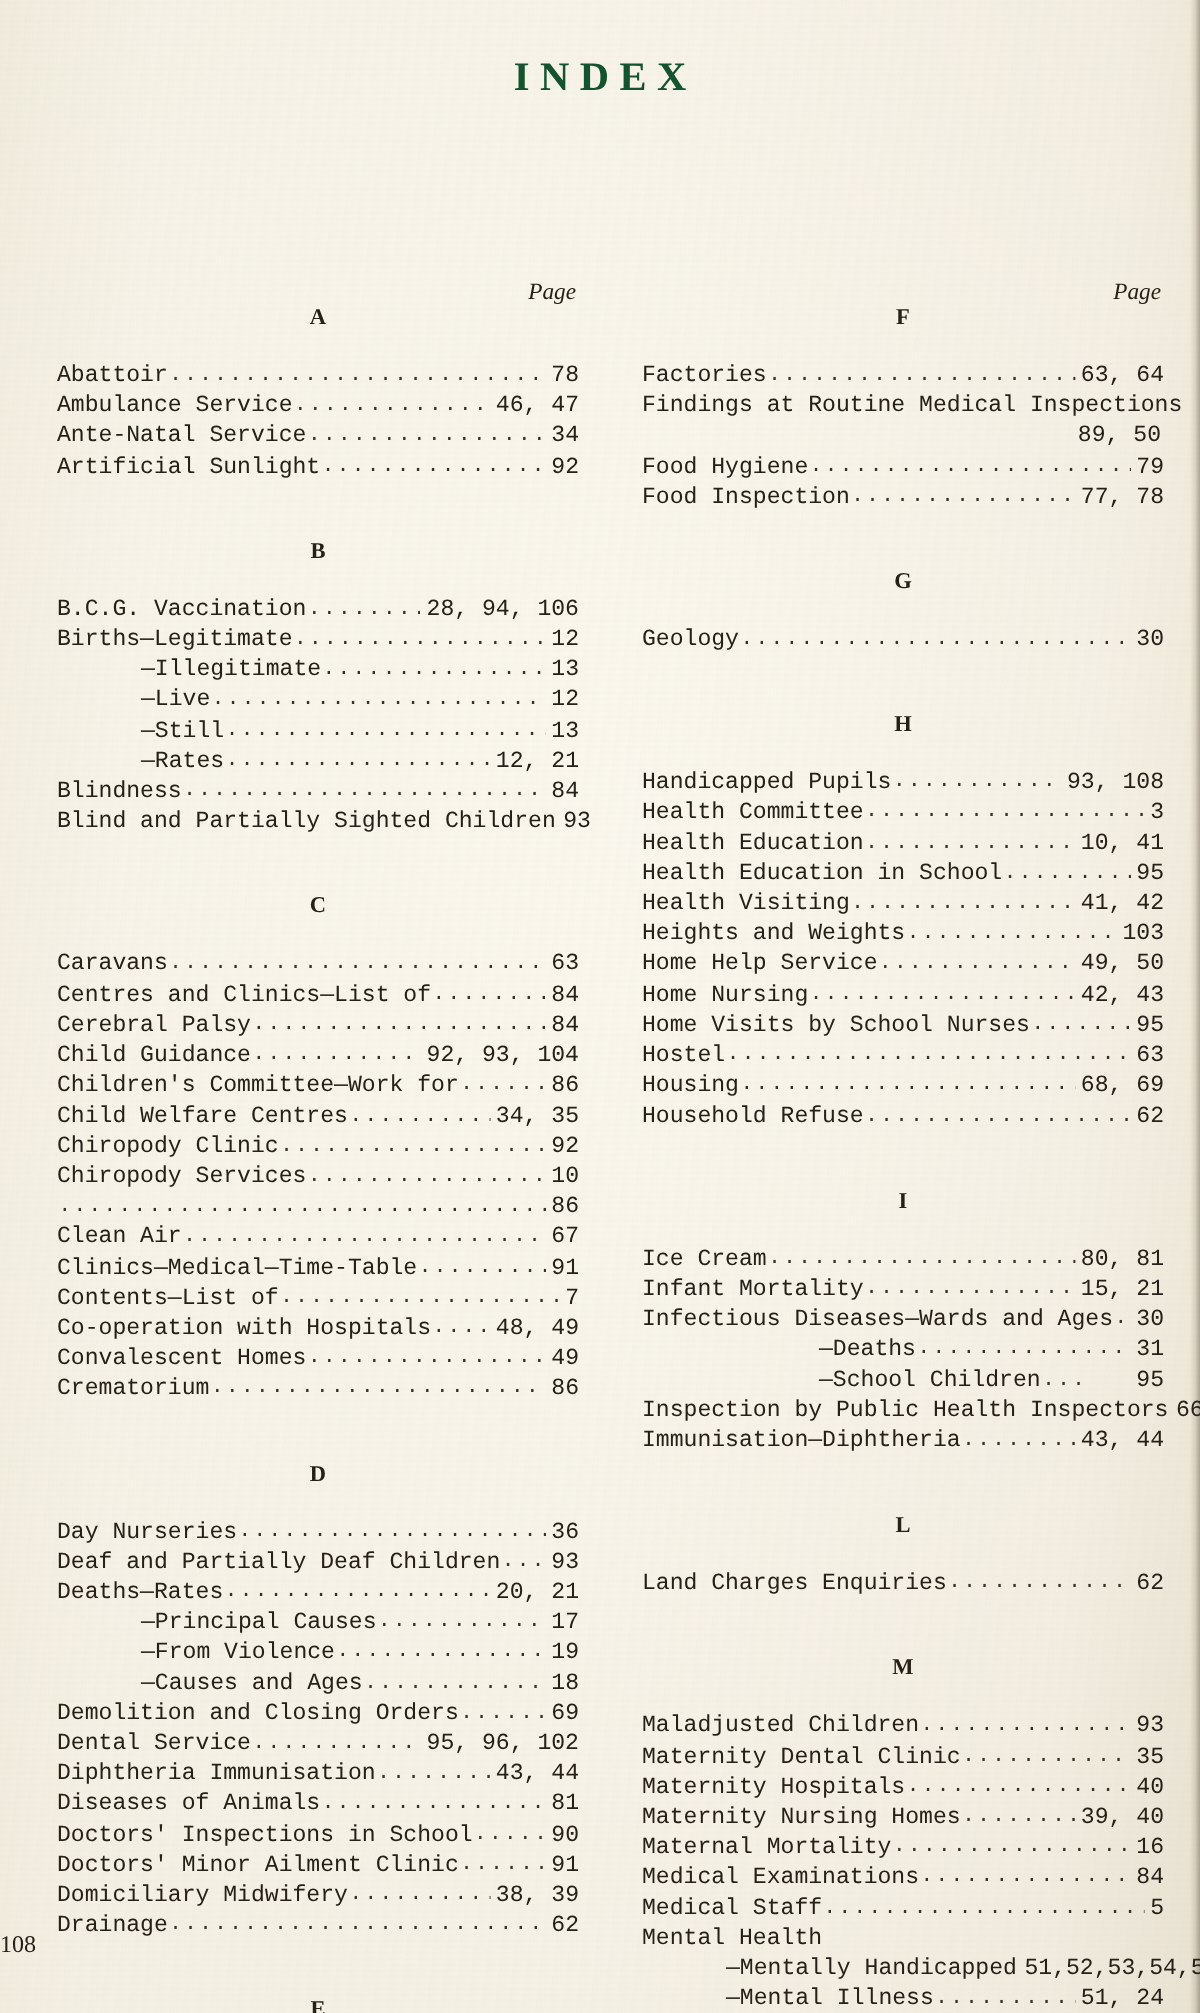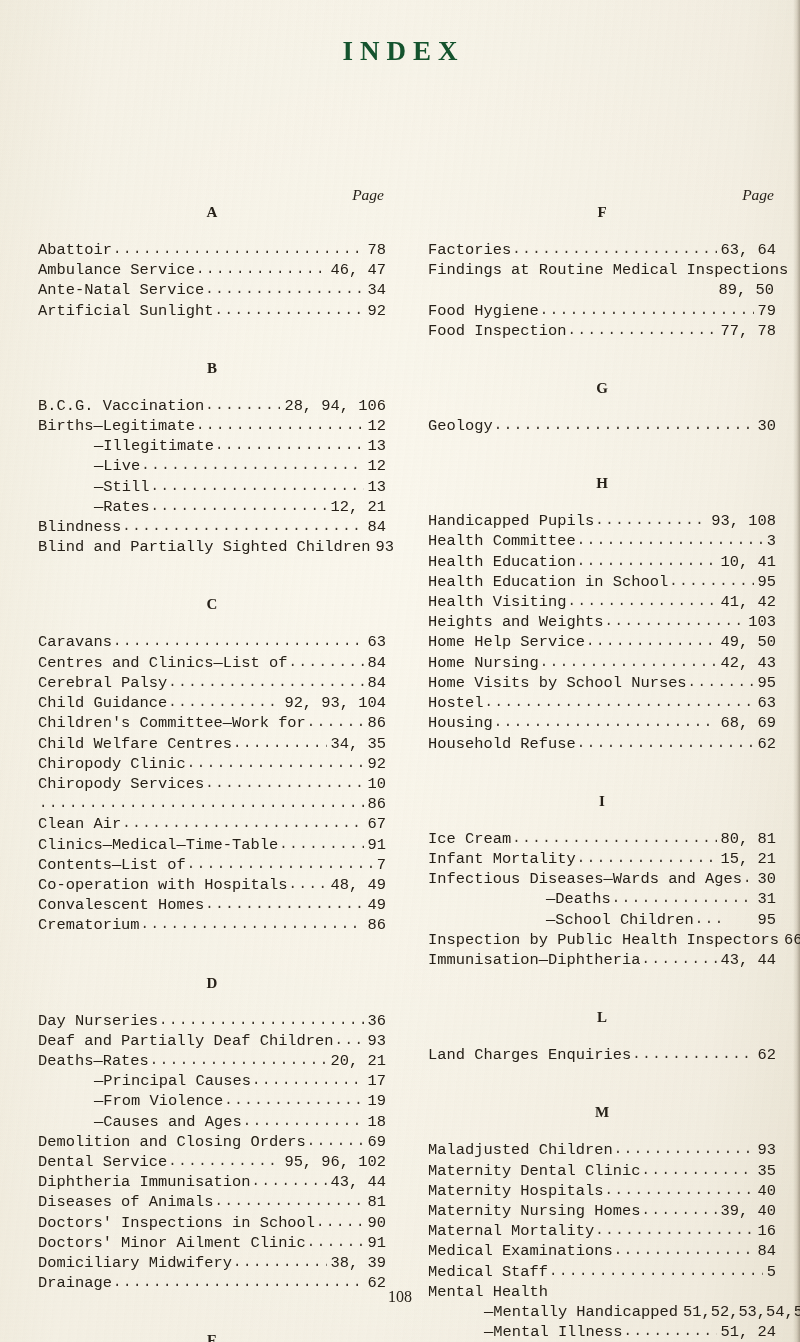--- a/index.html
+++ b/index.html
@@ -136,21 +136,21 @@
   .contline {
     text-align: right;
     padding-right: 2px;
   }
 
   .folio {
     position: absolute;
     bottom: 36px;
     left: 0;
     width: 100%;
-    text-align: center;
+    text-align: left;
     font-size: 16px;
   }
 </style>
 </head>
 <body>
 
 <div class="page"></div>
 <div class="grain"></div>
 <div class="edge-right"></div>
 

